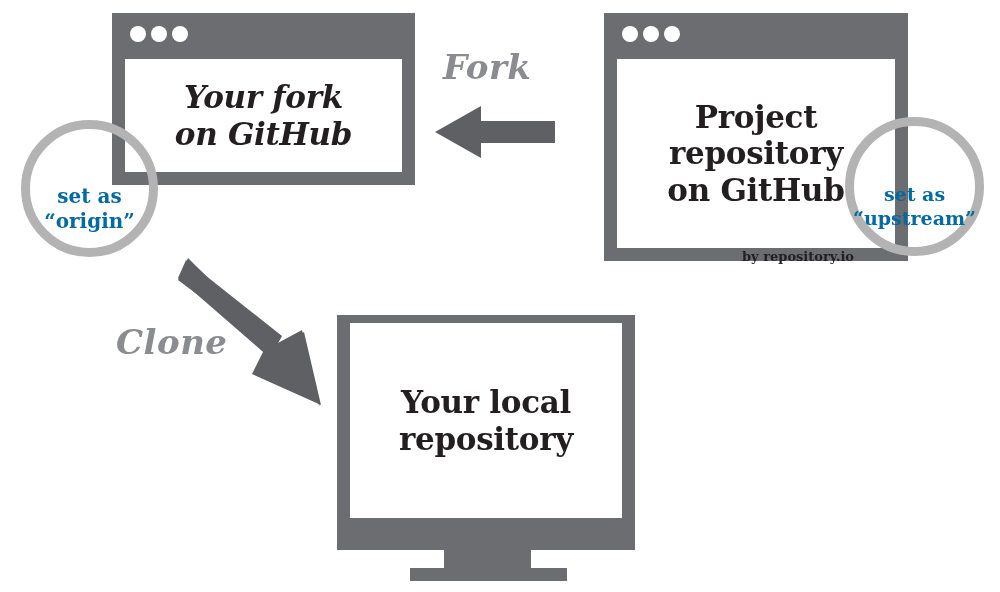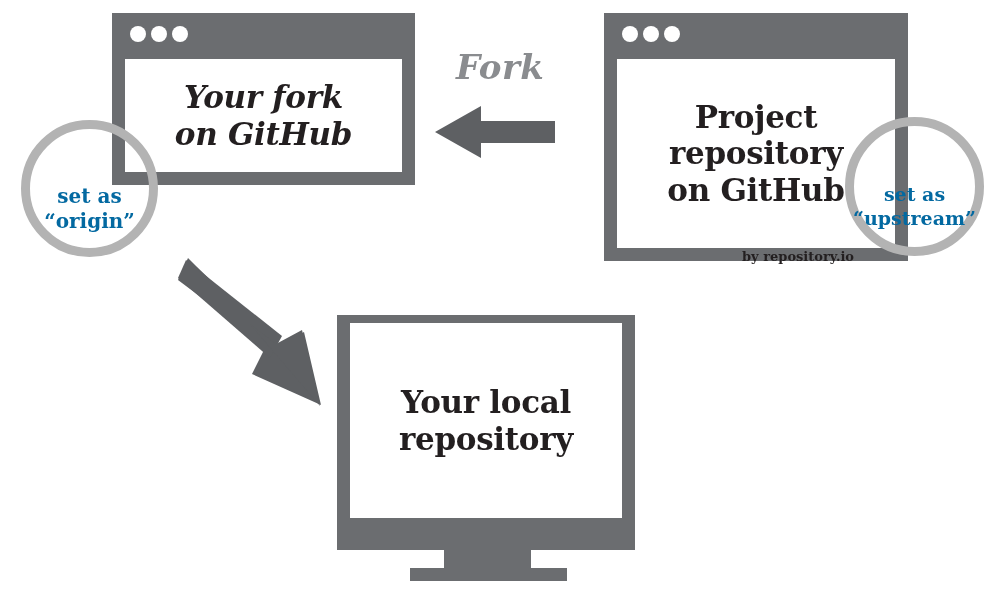--- a/index.html
+++ b/index.html
@@ -163,27 +163,28 @@
     <div class="screen">
       <div class="win-text">Project
 repository
 on GitHub</div>
     </div>
   </div>
 
   <svg class="arrow-svg" width="120" height="56" viewBox="0 0 120 56" style="left:435px; top:104px;">
     <polygon points="0,28 46,2 46,17 120,17 120,39 46,39 46,54" fill="#5e6063"></polygon>
   </svg>
-  <div class="arrow-label" style="left:456px; top:47px;">Fork</div>
+  <div class="arrow-label" style="left:443px; top:47px;">Fork</div>
 
   <svg class="arrow-svg" width="150" height="155" viewBox="0 0 150 155" style="left:178px; top:258px;">
     <polygon points="10,0 0,22 88,88 74,116 143,147 126,74 101,88 18,8" fill="#5e6063"></polygon>
     <polygon points="8,2 0,20 92,100 104,78" fill="#5e6063"></polygon>
     <polygon points="72,66 142,148 124,72 98,86" fill="#5e6063"></polygon>
   </svg>
+  <div class="arrow-label" style="left:116px; top:322px;">Clone</div>
 
   <div id="monitor-frame" style="left:337px; top:315px; width:298px; height:235px;">
     <div id="monitor-screen">
       <div class="win-text">Your local
 repository</div>
     </div>
   </div>
   <div id="monitor-neck" style="left:444px; top:550px; width:87px; height:19px;"></div>
   <div id="monitor-base" style="left:410px; top:568px; width:157px; height:13px;"></div>
 

